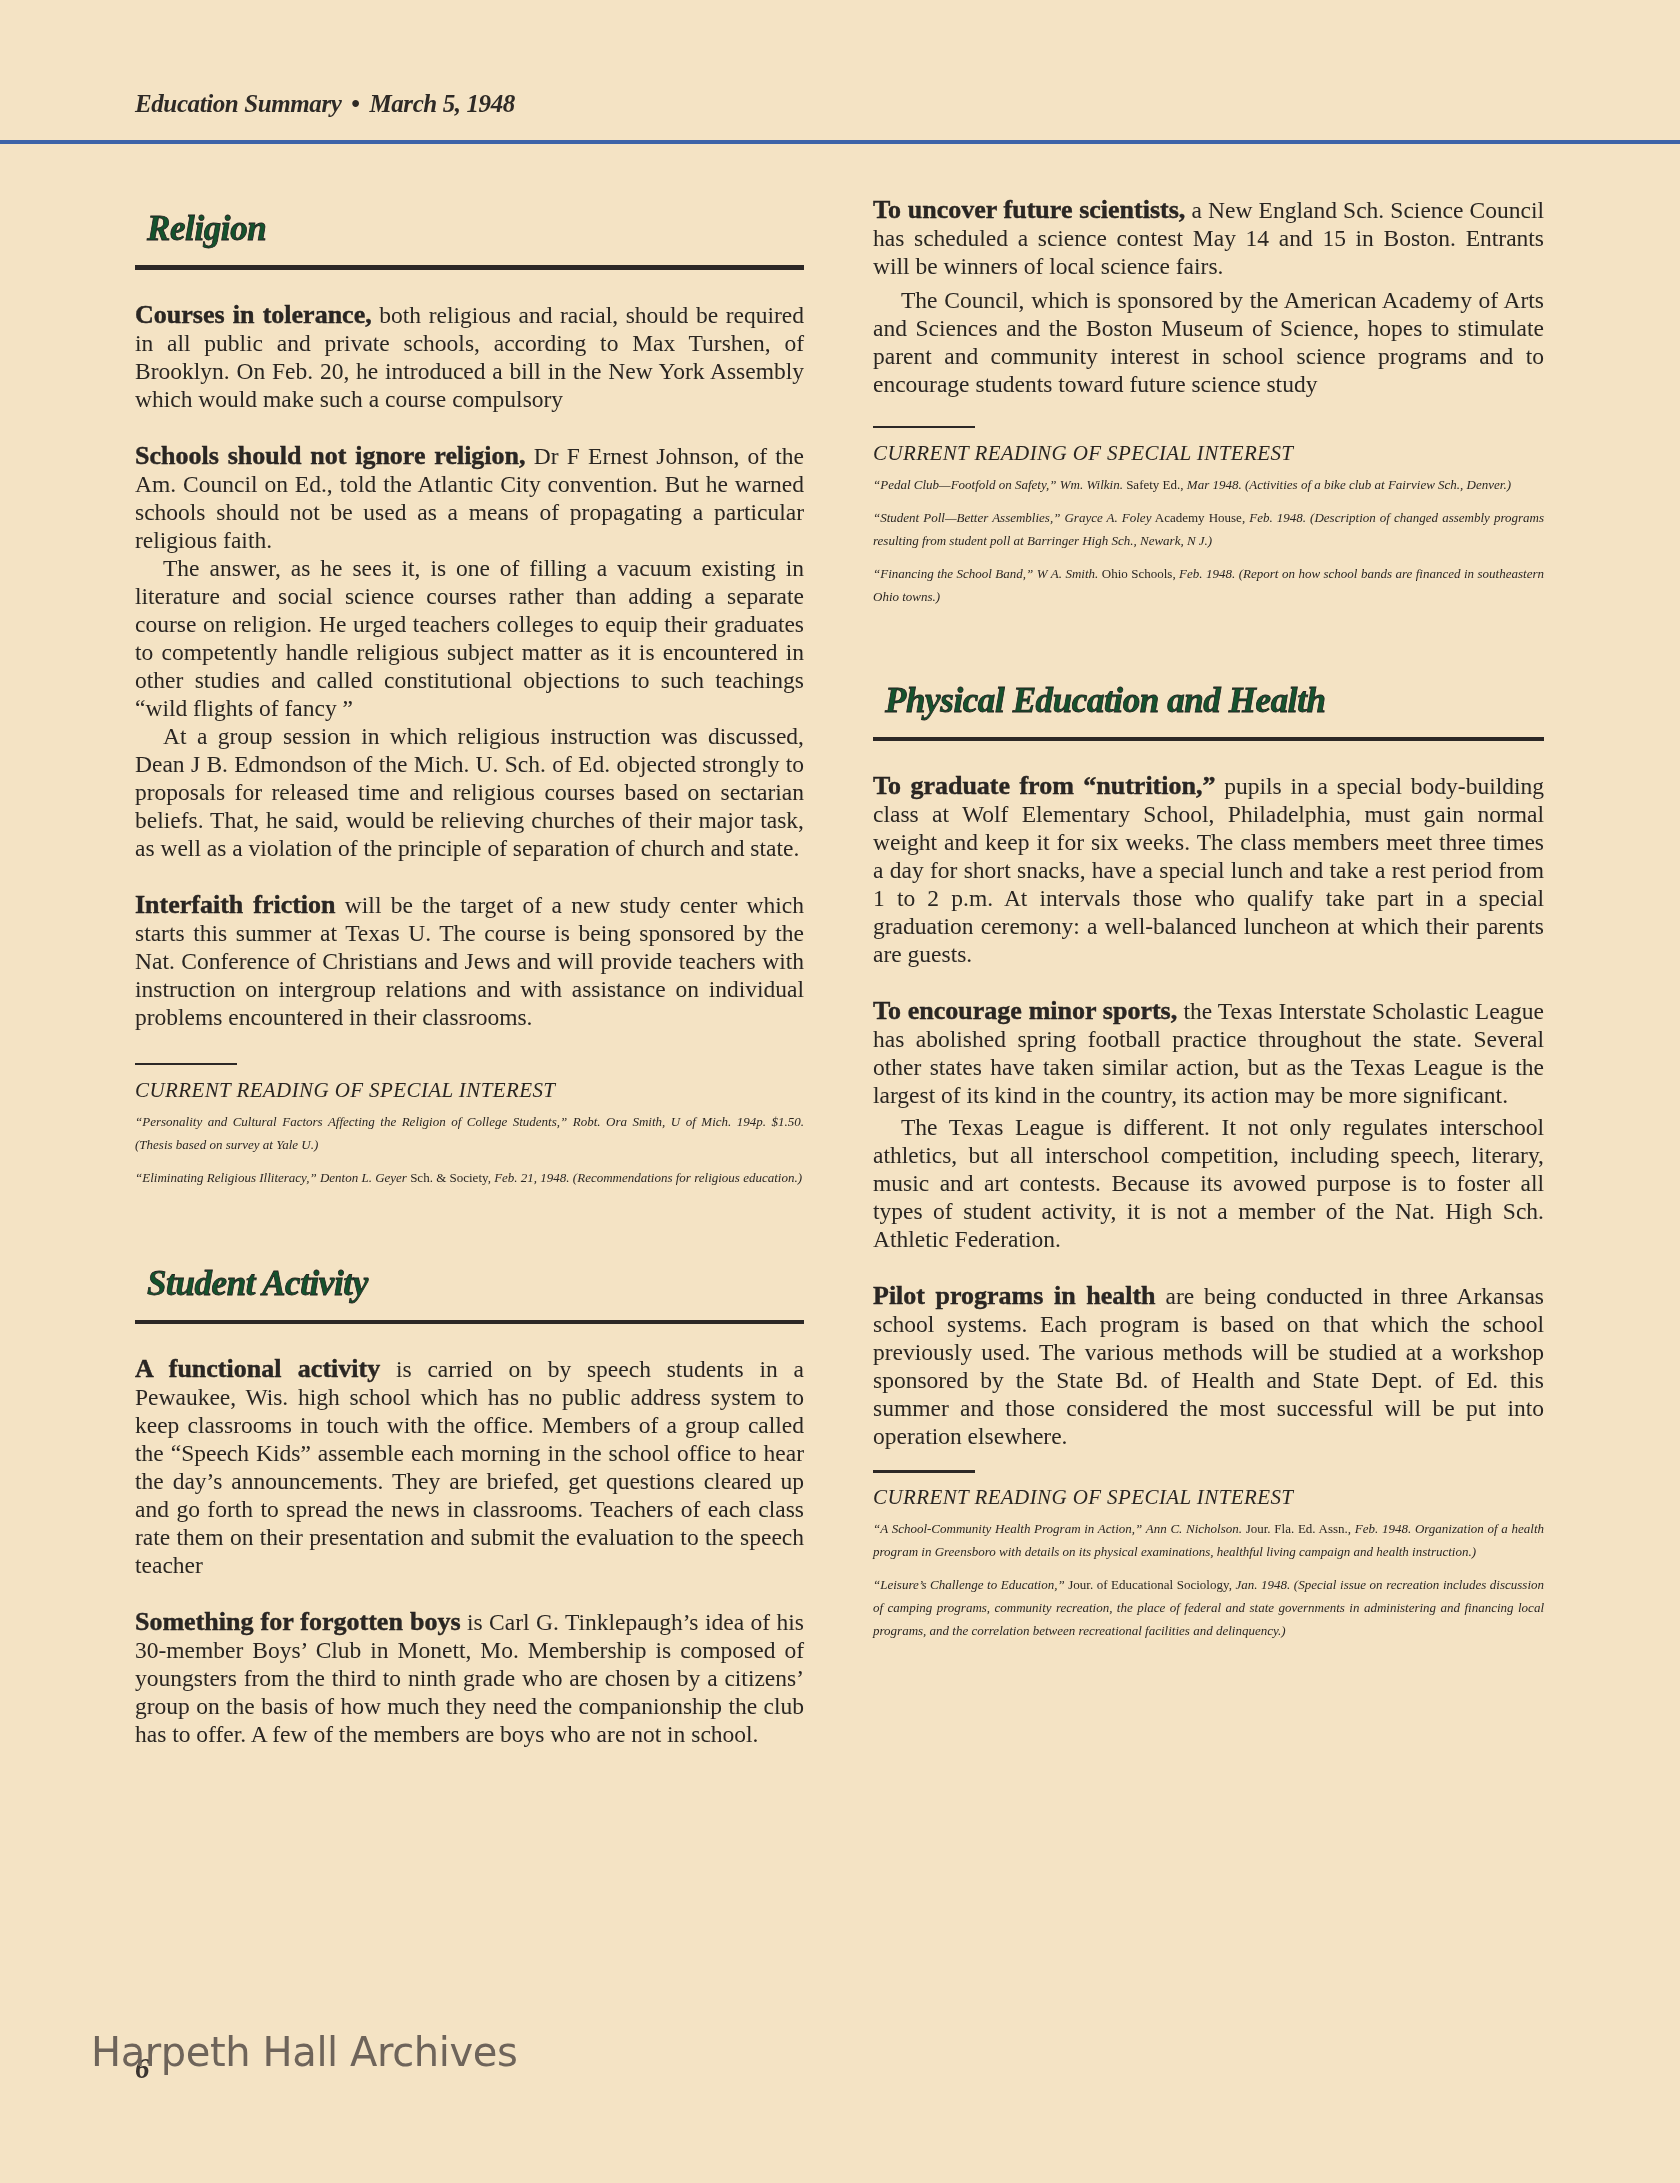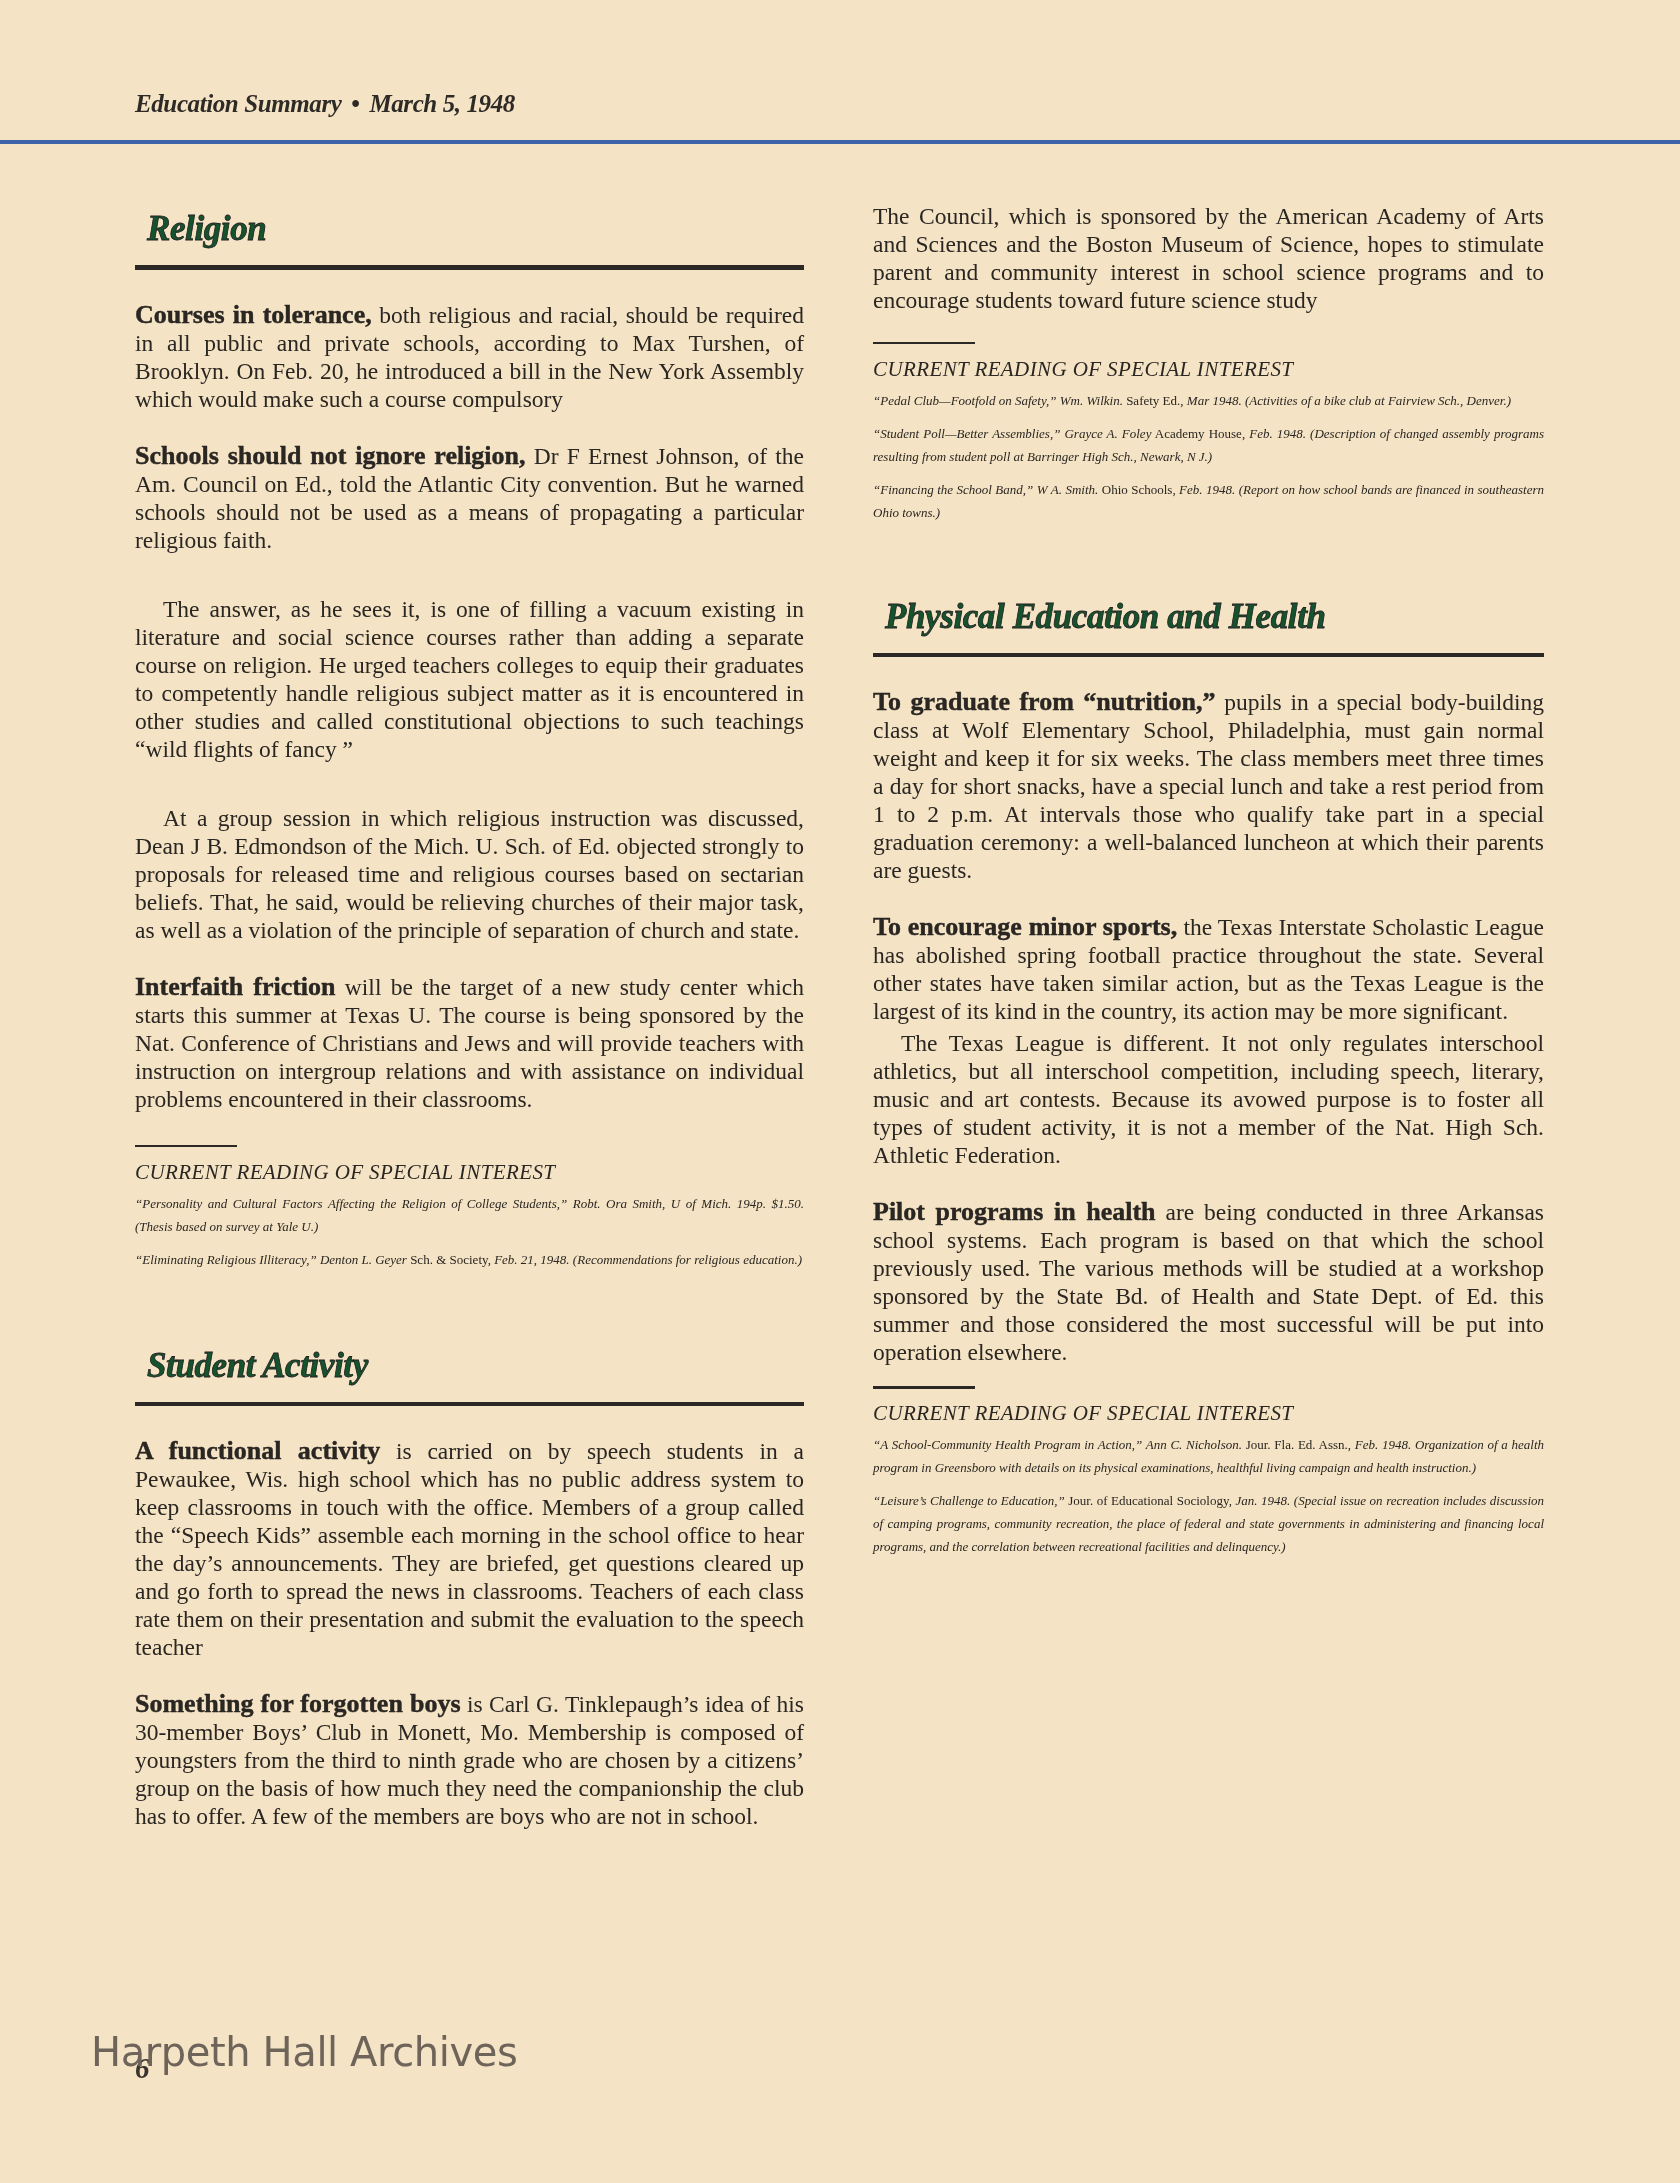--- a/index.html
+++ b/index.html
@@ -60,21 +60,21 @@
       text-align: justify;
       margin: 0 0 29px 0;
       hyphens: manual;
     }
     .para .lead {
       font-weight: bold;
       font-size: 26px;
       -webkit-text-stroke: 0.4px #242120;
     }
     .para p { margin: 0; }
-    .para p + p { text-indent: 28px; margin-top: 41px; }
+    .para p + p { text-indent: 28px; }
     .reading {
       margin: 0 0 21px 0;
     }
     .short-rule {
       width: 102px;
       height: 2.8px;
       background: #2c2826;
       margin: 0 0 12.6px 0;
     }
     .reading-head {
@@ -164,20 +164,21 @@
     <div class="para">
       <p><span class="lead">Something for forgotten boys</span><span> is Carl G. Tinklepaugh’s idea of his 30-member Boys’ Club in Monett, Mo. Membership is composed of youngsters from the third to ninth grade who are chosen by a citi­zens’ group on the basis of how much they need the com­panionship the club has to offer. A few of the members are boys who are not in school.</span></p>
     </div>
   </section>
 </div>
 
 <div class="col col-right">
 
   <section>
     <div class="para" style="margin-bottom:28px">
+      <p><span class="lead">To uncover future scientists,</span><span> a New England Sch. Science Council has scheduled a science contest May 14 and 15 in Boston. Entrants will be winners of local science fairs.</span></p>
       <p style="margin-top:5.6px">The Council, which is sponsored by the American Academy of Arts and Sciences and the Boston Museum of Science, hopes to stimulate parent and community interest in school science programs and to encourage students toward future science study</p>
     </div>
 
     <div class="reading">
       <div class="short-rule"></div>
       <div class="reading-head">CURRENT READING OF SPECIAL INTEREST</div>
       <div class="reading-item">
         <span class="it">“Pedal Club—Footfold on Safety,” Wm. Wilkin.</span><span> Safety Ed.,</span><span class="it"> Mar 1948. (Activities of a bike club at Fairview Sch., Denver.)</span>
       </div>
       <div class="reading-item">

